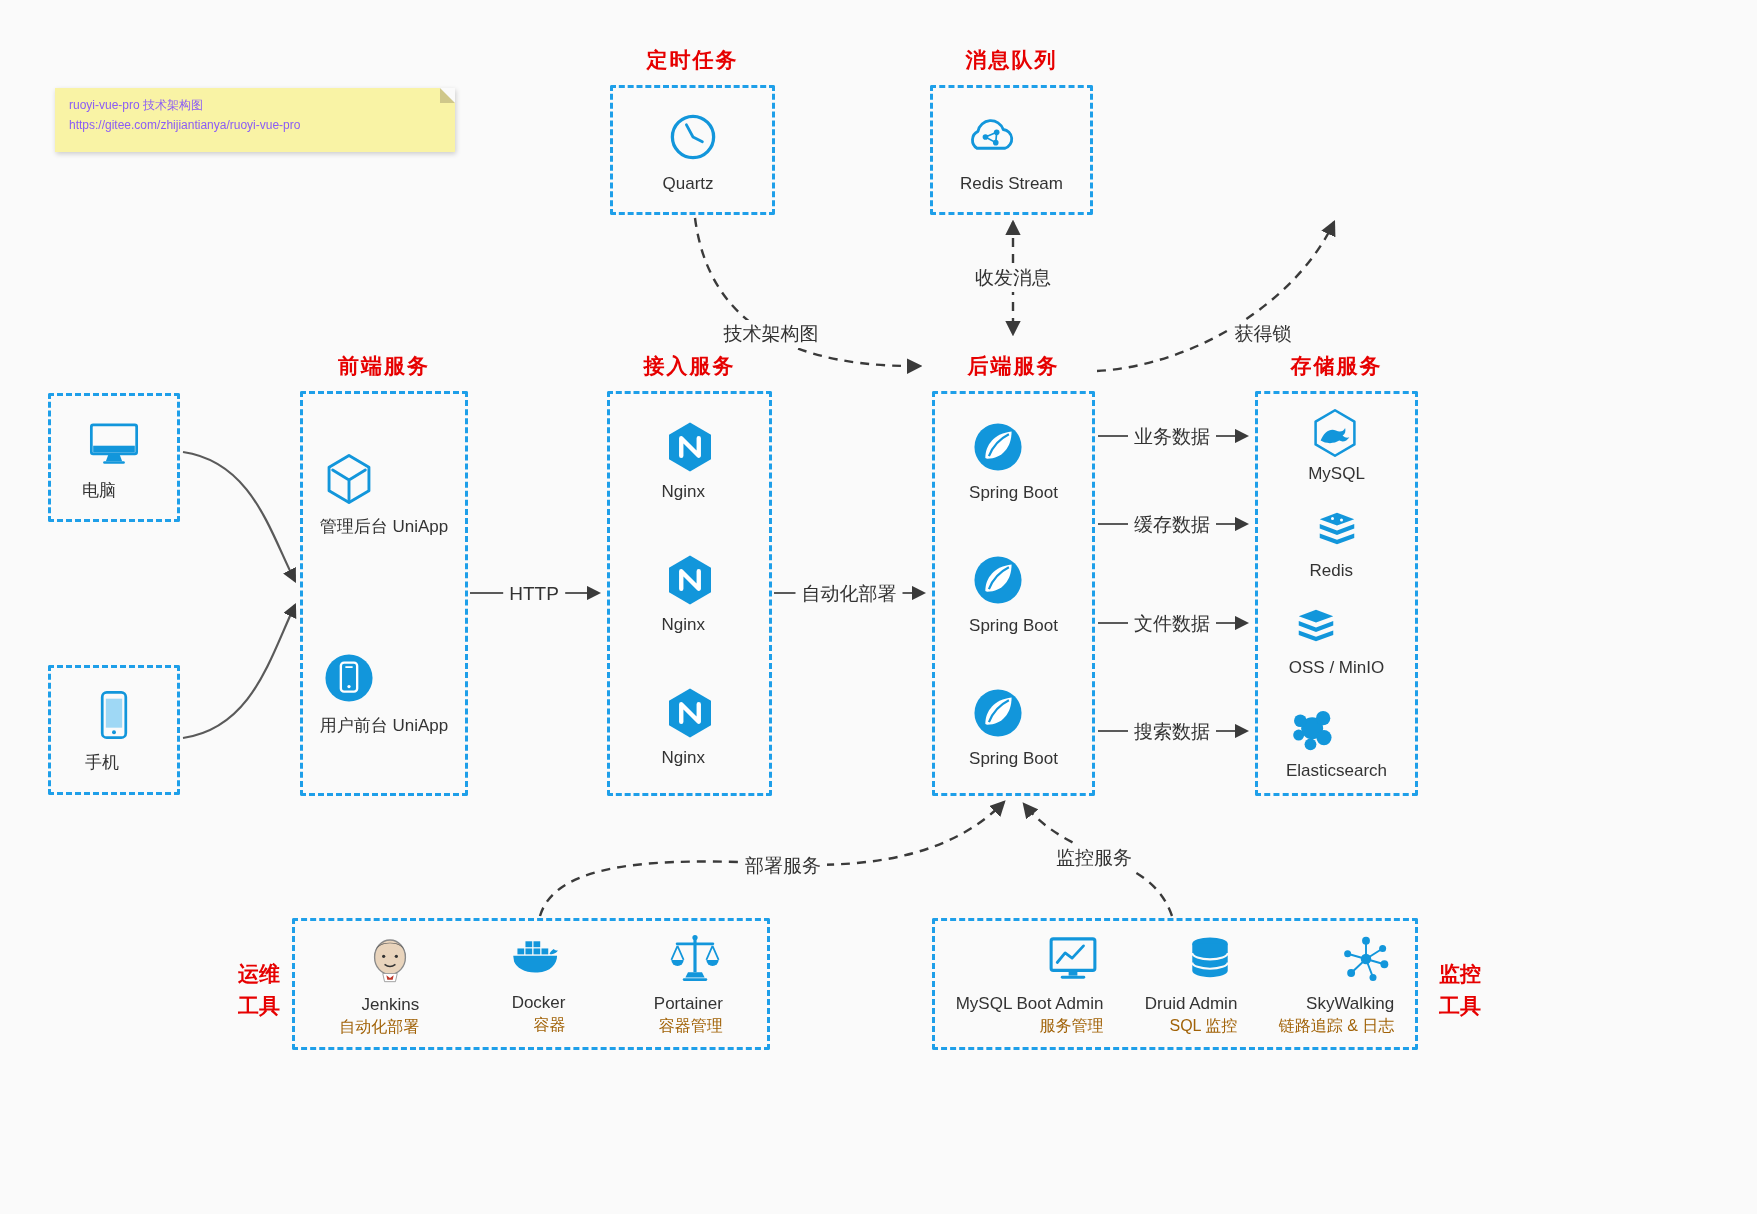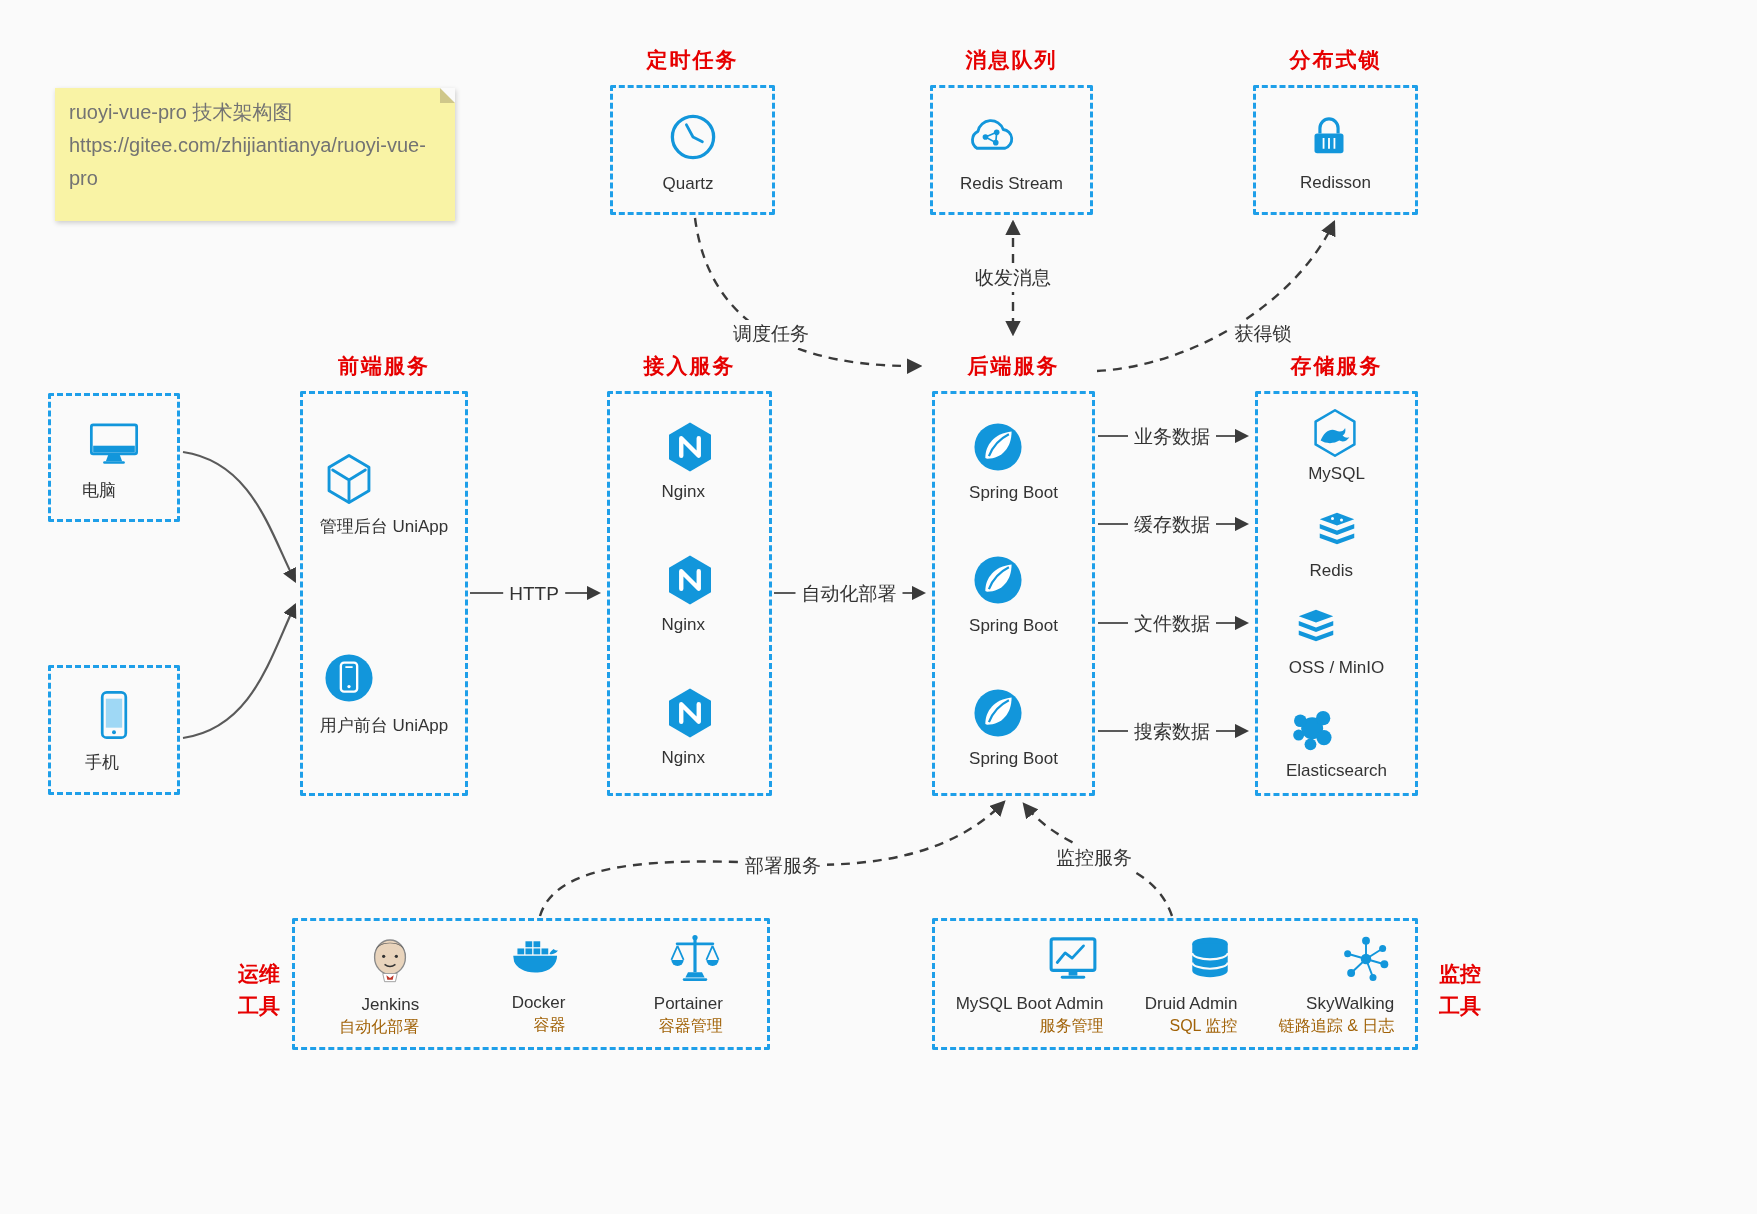--- a/index.html
+++ b/index.html
@@ -12,21 +12,21 @@
   .dash-box{border:3px dashed #1e9fe9;border-radius:2px;display:flex;flex-direction:column;justify-content:space-around;align-items:center}
   .abs{position:absolute;z-index:2}
   .node{display:flex;flex-direction:column;align-items:flex-start;gap:7px}
   .node-label{font-size:17px;color:#333;white-space:nowrap}
   .edge-label{position:absolute;z-index:3;transform:translate(-50%,-50%);background:#fafafa;padding:1px 6px;font-size:19px;color:#333;white-space:nowrap}
   .tools-box{flex-direction:row;justify-content:space-around}
   .tool{display:flex;flex-direction:column;align-items:flex-end;gap:2px;text-align:center}
   .tool-name{font-size:17px;color:#333;margin-top:5px;white-space:nowrap}
   .tool-desc{font-size:16px;color:#a16207;white-space:nowrap}
   .side-label{position:absolute;z-index:2;font-size:21px;font-weight:bold;color:#e60000;text-align:center;line-height:1.5;white-space:nowrap}
-  .note{position:absolute;z-index:2;background:#f9f3a5;color:#737373;font-size:20px;line-height:1.65;padding:8px 14px 26px;box-shadow:1px 2px 5px rgba(0,0,0,.18)}
+  .note{position:absolute;z-index:2;background:#f9f3a5;color:#8b5cf6;font-size:12px;line-height:1.65;padding:8px 14px 16px;box-shadow:1px 2px 5px rgba(0,0,0,.18)}
   .note::after{content:"";position:absolute;top:0;right:0;width:0;height:0;border-top:15px solid #fafafa;border-left:15px solid #cfc78a}
   .icon{display:block}
 </style>
 </head>
 <body>
 
 <svg width="0" height="0" style="position:absolute" aria-hidden="true">
   <defs>
     <symbol id="i-clock" viewBox="0 0 64 64">
       <circle cx="32" cy="32" r="22" fill="none" stroke="#1296db" stroke-width="3.5"></circle>
@@ -215,31 +215,20 @@
     <div class="dash-box" style="height:130px">
       <div class="node">
         <svg class="icon" width="64" height="60">
             <use href="#i-cloud"></use>
           </svg>
         <div class="node-label">Redis Stream</div>
       </div>
     </div>
   </div>
 
-  <div class="group" style="left:1253px;top:46px;width:165px">
-    <div class="group-title">分布式锁</div>
-    <div class="dash-box" style="height:130px">
-      <div class="node">
-        <svg class="icon" width="58" height="58">
-            <use href="#i-lock"></use>
-          </svg>
-        <div class="node-label">Redisson</div>
-      </div>
-    </div>
-  </div>
 
   <div class="dash-box abs" style="left:48px;top:393px;width:132px;height:129px">
     <div class="node">
       <svg class="icon" width="64" height="58">
           <use href="#i-monitor"></use>
         </svg>
       <div class="node-label">电脑</div>
     </div>
   </div>
   <div class="dash-box abs" style="left:48px;top:665px;width:132px;height:130px">
@@ -402,19 +391,19 @@
     <div>监控</div>
     <div>工具</div>
   </div>
 
   <span class="edge-label" style="left:534px;top:594px">HTTP</span>
   <span class="edge-label" style="left:849px;top:594px">自动化部署</span>
   <span class="edge-label" style="left:1172px;top:437px">业务数据</span>
   <span class="edge-label" style="left:1172px;top:525px">缓存数据</span>
   <span class="edge-label" style="left:1172px;top:624px">文件数据</span>
   <span class="edge-label" style="left:1172px;top:732px">搜索数据</span>
-  <span class="edge-label" style="left:771px;top:334px">调度任务</span>
+  <span class="edge-label" style="left:771px;top:334px">技术架构图</span>
   <span class="edge-label" style="left:1013px;top:278px">收发消息</span>
   <span class="edge-label" style="left:1263px;top:334px">获得锁</span>
   <span class="edge-label" style="left:783px;top:866px">部署服务</span>
   <span class="edge-label" style="left:1094px;top:858px">监控服务</span>
 
 </div>
 
 </body></html>

